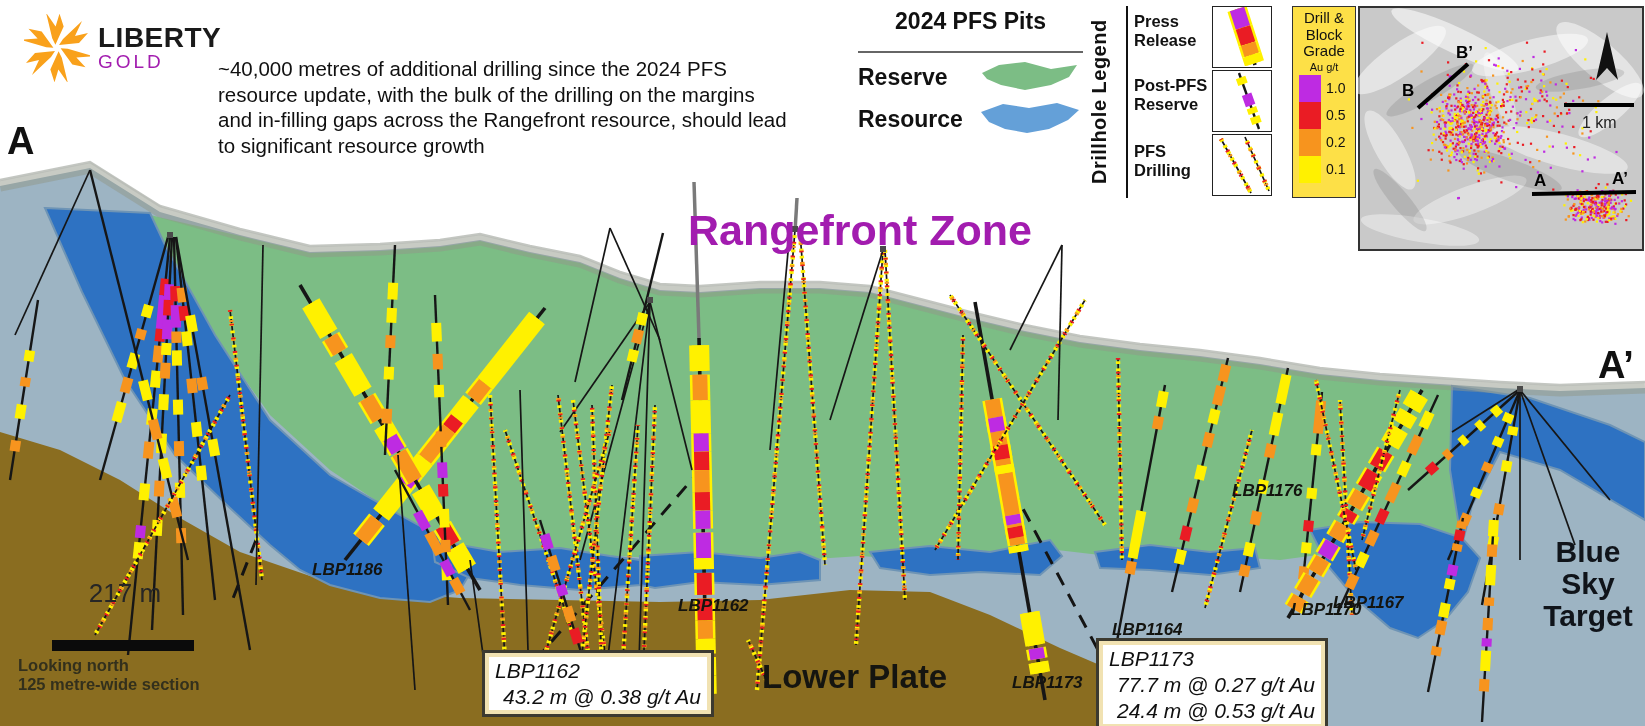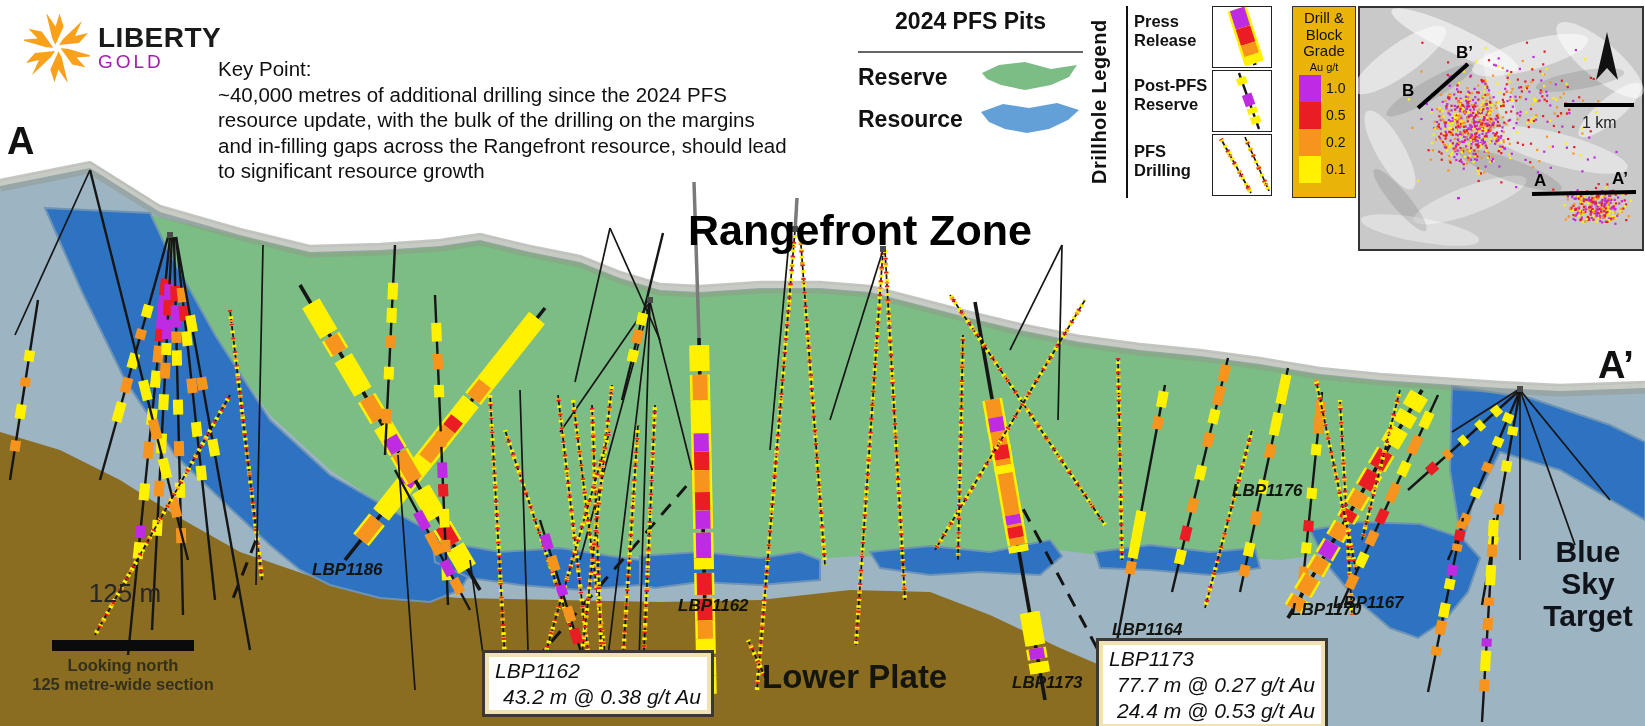--- a/index.html
+++ b/index.html
@@ -8,45 +8,45 @@
   .abs{position:absolute}
   svg{display:block}
   
   .logo{position:absolute;left:24px;top:14px;display:flex;align-items:center;gap:8px}
   .logo .brand{font-weight:bold;font-size:28px;letter-spacing:.5px;color:#1a1a1a;line-height:28px}
   .logo .sub{font-size:19px;letter-spacing:3px;color:#a21caf;line-height:20px}
   
   .keypoint{position:absolute;left:218px;top:56px;width:640px;font-size:20.5px;line-height:25.5px;color:#101010}
   
   .sec-title{position:absolute;left:560px;top:206px;width:600px;text-align:center;
-             font-size:43px;font-weight:bold;color:#000000}
+             font-size:43px;font-weight:bold;color:#a21caf}
   .markerA{position:absolute;left:7px;top:120px;font-size:38px;font-weight:bold}
   .markerA2{position:absolute;left:1598px;top:344px;font-size:38px;font-weight:bold}
   .lowerplate{position:absolute;left:762px;top:658px;font-size:33px;font-weight:bold;color:#151510}
   .bluesky{position:absolute;left:1508px;top:536px;width:160px;text-align:center;
            font-size:30px;font-weight:bold;line-height:32px;color:#10141a}
   
   .sb-label{position:absolute;left:60px;top:578px;width:130px;text-align:center;font-size:26px;color:#262626}
   .sb-bar{position:absolute;left:52px;top:640px;width:142px;height:11px;background:#0b0b0b}
-  .sb-cap{position:absolute;left:18px;top:656px;width:210px;text-align:center;
+  .sb-cap{position:absolute;left:18px;top:656px;width:210px;text-align:left;
           font-size:16.5px;font-weight:bold;color:#33301c;line-height:19px}
   
   .pits{position:absolute;left:858px;top:8px;width:225px}
   .pits .t{font-size:23px;font-weight:bold;text-align:center;border-bottom:2px solid #666;padding-bottom:16px}
   .pits .row{display:flex;align-items:center;justify-content:space-between;margin-top:7px}
   .pits .row .lab{font-size:23px;font-weight:bold}
   
   .dhl{position:absolute;left:1090px;top:4px;width:186px;height:196px}
   .dhl .vt{position:absolute;left:-2px;top:0;height:196px;width:32px;font-size:20px;font-weight:bold;
            writing-mode:vertical-rl;transform:rotate(180deg);text-align:center;letter-spacing:.5px}
   .dhl .sep{position:absolute;left:36px;top:2px;width:2px;height:192px;background:#111}
   .dhl .lab{position:absolute;left:44px;width:80px;font-size:16.5px;font-weight:bold;line-height:19px}
   .dhl .box{position:absolute;left:122px;width:60px;height:62px;background:#fff;border:1.5px solid #222;box-sizing:border-box}
   
-  .grade{position:absolute;left:1292px;top:6px;width:64px;height:192px;background:#eab308;
+  .grade{position:absolute;left:1292px;top:6px;width:64px;height:192px;background:#fde047;
          border:1.5px solid #333;box-sizing:border-box;padding:3px 0 0 0;text-align:center}
   .grade .tl{font-size:15px;line-height:16.5px;color:#111}
   .grade .un{font-size:11px;margin:1px 0 2px 0}
   .grade .stop{display:flex;align-items:center;margin-left:6px;height:27px}
   .grade .sw{width:22px;height:27px}
   .grade .sl{font-size:14px;margin-left:5px}
   
   .hlabel{position:absolute;font-size:17px;font-style:italic;font-weight:600;color:#14140f;white-space:nowrap}
   .callout{position:absolute;background:#fff;border:3px solid #3c3a30;box-shadow:inset 0 0 0 4px #f1e2b2;
            padding:5px 10px 4px 10px;font-size:21px;font-style:italic;line-height:26px;color:#101010;white-space:nowrap}
@@ -633,38 +633,37 @@
           <path d="M2 -3 L22 -5 L31 -15 L18 -12 L25 -27 L6 -9 Z" transform="rotate(300)"></path>
         </g>
       </svg>
     <div>
       <div class="brand">LIBERTY</div>
       <div class="sub">GOLD</div>
     </div>
   </div>
 
   <div class="keypoint">
-    <div>Key Point:</div>
     <div>~40,000 metres of additional drilling since the 2024 PFS</div>
     <div>resource update, with the bulk of the drilling on the margins</div>
     <div>and in-filling gaps across the Rangefront resource, should lead</div>
     <div>to significant resource growth</div>
   </div>
 
   <div class="sec-title">Rangefront Zone</div>
   <div class="markerA">A</div>
   <div class="markerA2">A’</div>
   <div class="lowerplate">Lower Plate</div>
   <div class="bluesky">
     <div>Blue</div>
     <div>Sky</div>
     <div>Target</div>
   </div>
 
-  <div class="sb-label">125 m</div>
+  <div class="sb-label">217 m</div>
   <div class="sb-bar"></div>
   <div class="sb-cap">
     <div>Looking north</div>
     <div>125 metre-wide section</div>
   </div>
 
   <div id="holeLabels">
       <div class="hlabel" style="left: 312px; top: 560px;">LBP1186</div>
       <div class="hlabel" style="left: 678px; top: 596px;">LBP1162</div>
       <div class="hlabel" style="left: 1232px; top: 481px;">LBP1176</div>

